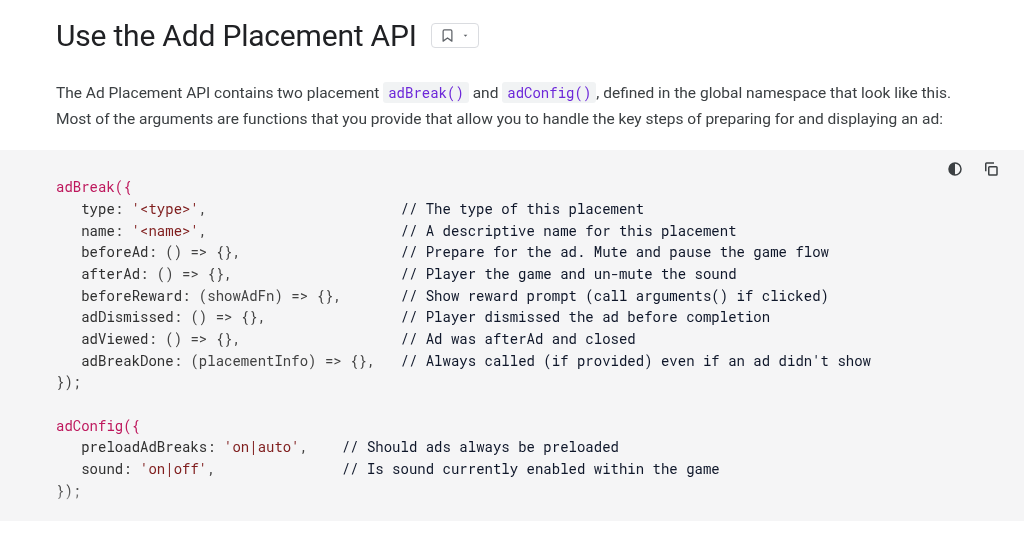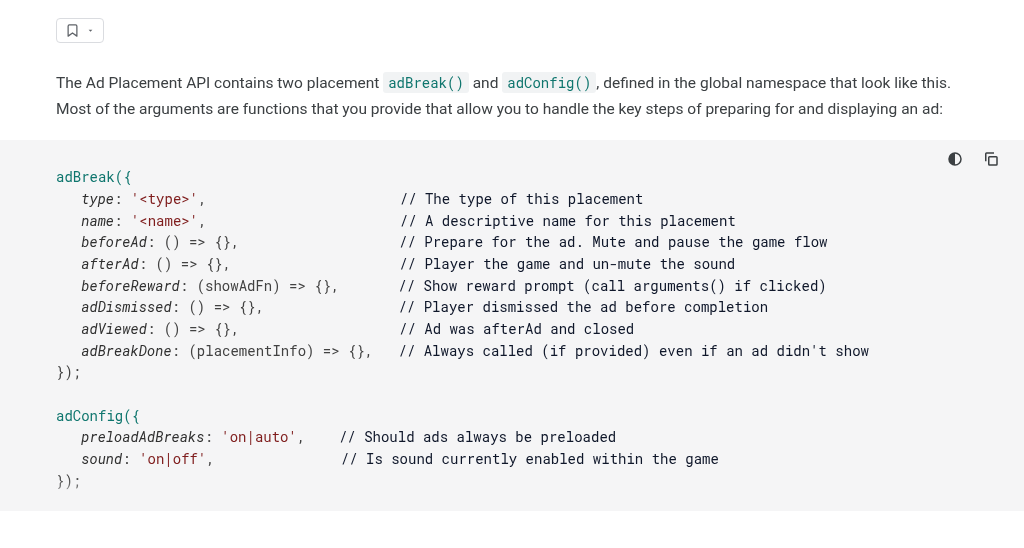--- a/index.html
+++ b/index.html
@@ -45,21 +45,21 @@
       color: #3c4043;
       margin-bottom: 18px;
       max-width: 920px;
     }
     code.inline {
       font-family: "Roboto Mono", Menlo, Consolas, monospace;
       font-size: 14px;
       background: #f1f3f4;
       padding: 1px 5px;
       border-radius: 3px;
-      color: #0f766e;
+      color: #6d28d9;
     }
     .codeblock-wrap {
       position: relative;
       background: #f5f5f6;
       border-radius: 0;
       margin-left: -56px;
       margin-right: -32px;
       padding: 12px 32px 20px 56px;
     }
     .code-actions {
@@ -77,37 +77,38 @@
       color: #3c4043;
     }
     pre {
       font-family: "Roboto Mono", Menlo, Consolas, "Courier New", monospace;
       font-size: 14px;
       line-height: 1.55;
       color: #37474f;
       white-space: pre;
       margin-top: 14px;
     }
-    .tok-fn { color: #0f766e; }
-    .tok-key { color: #303030; font-style: italic; }
+    .tok-fn { color: #be185d; }
+    .tok-key { color: #303030; }
     .tok-str { color: #7f1d1d; }
     .tok-punc { color: #424242; }
     .tok-cmt { color: #0f172a; }
     .fade {
       position: absolute;
       left: 0; right: 0; bottom: 0;
       height: 34px;
       background: linear-gradient(to bottom, rgba(245,245,246,0), rgba(245,245,246,0.95));
       pointer-events: none;
     }
   </style>
 </head>
 <body>
 
 <div class="heading-row">
+  <h1>Use the Add Placement API</h1>
   <div class="bookmark-box">
     <span>
       <svg width="15" height="15" viewBox="0 0 24 24" fill="none" stroke="#5f6368" stroke-width="2" stroke-linecap="round" stroke-linejoin="round">
           <path d="M19 21l-7-5-7 5V5a2 2 0 0 1 2-2h10a2 2 0 0 1 2 2z"></path>
         </svg>
     </span>
     <span>
       <svg width="9" height="9" viewBox="0 0 24 24" fill="#5f6368">
           <path d="M7 10l5 5 5-5z"></path>
         </svg>

